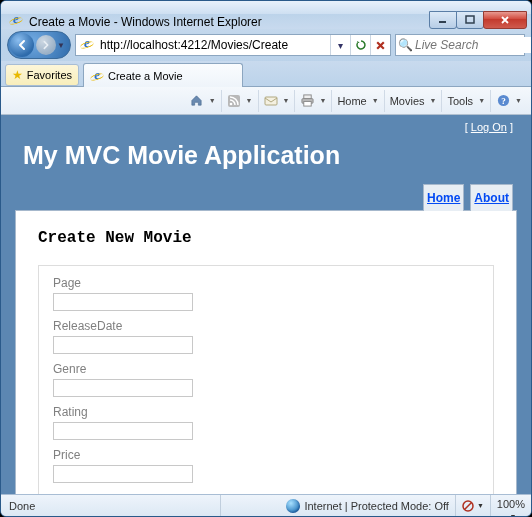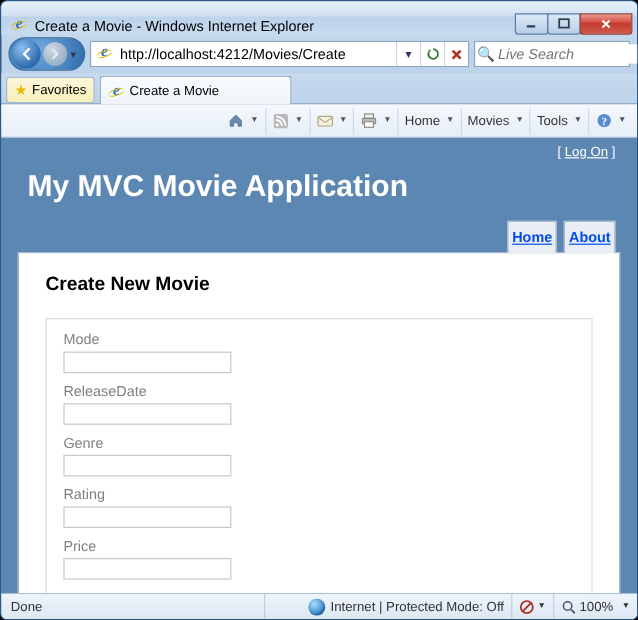--- a/index.html
+++ b/index.html
@@ -201,21 +201,21 @@
   
   .main-panel {
     background: #fff;
     margin: 0 14px 14px 14px;
     padding: 18px 22px 16px 22px;
     border: 1px solid #a6b8cc;
     min-height: 300px;
   }
   .main-panel h2 {
     font-size: 16px; font-weight: bold; margin: 0 0 18px 0;
-    font-family: Liberation Sans, sans-serif;
+    font-family: Liberation Mono, monospace;
   }
   
   fieldset {
     border: 1px solid #ddd;
     padding: 10px 14px 14px 14px;
     margin: 0 0 10px 0;
   }
   .field-row { margin-bottom: 8px; }
   .field-label { color: #808080; font-size: 12px; margin-bottom: 3px; }
   .field-input {
@@ -232,21 +232,21 @@
     height: 22px;
     background: linear-gradient(to bottom, #eef4fb, #dce8f4);
     border-top: 1px solid #a8bdd4;
     display: flex; align-items: center;
     font-size: 11px;
     color: #333;
   }
   .statusbar .stat-left { padding: 0 8px; flex: 0 0 auto; width: 220px; border-right: 1px solid #c0cedd; height: 100%; display: flex; align-items: center;}
   .statusbar .stat-mid { flex: 1; display: flex; align-items: center; justify-content: flex-end; gap: 4px; padding: 0 6px; border-right: 1px solid #c0cedd; height: 100%;}
   .statusbar .stat-seg { padding: 0 6px; border-right: 1px solid #c0cedd; height: 100%; display: flex; align-items: center; gap: 3px;}
-  .statusbar .stat-seg:last-child { border-right: none; }
+  .statusbar .stat-seg:last-child { border-right: none; flex-direction: column; }
   
   .ie-favicon {
     display: inline-block;
     width: 14px; height: 14px;
     position: relative;
   }
   .ie-favicon::before {
     content: "e";
     position: absolute;
     width: 14px; height: 14px;
@@ -421,21 +421,21 @@
       </div>
       <div class="app-title">My MVC Movie Application</div>
       <div class="nav-tabs">
         <a class="nav-tab" href="#">Home</a>
         <a class="nav-tab" href="#">About</a>
       </div>
       <div class="main-panel">
         <h2>Create New Movie</h2>
         <fieldset>
           <div class="field-row">
-            <div class="field-label">Mode</div>
+            <div class="field-label">Page</div>
             <input class="field-input" value="" style="">
           </div>
           <div class="field-row">
             <div class="field-label">ReleaseDate</div>
             <input class="field-input" value="" style="">
           </div>
           <div class="field-row">
             <div class="field-label">Genre</div>
             <input class="field-input" value="" style="">
           </div>

